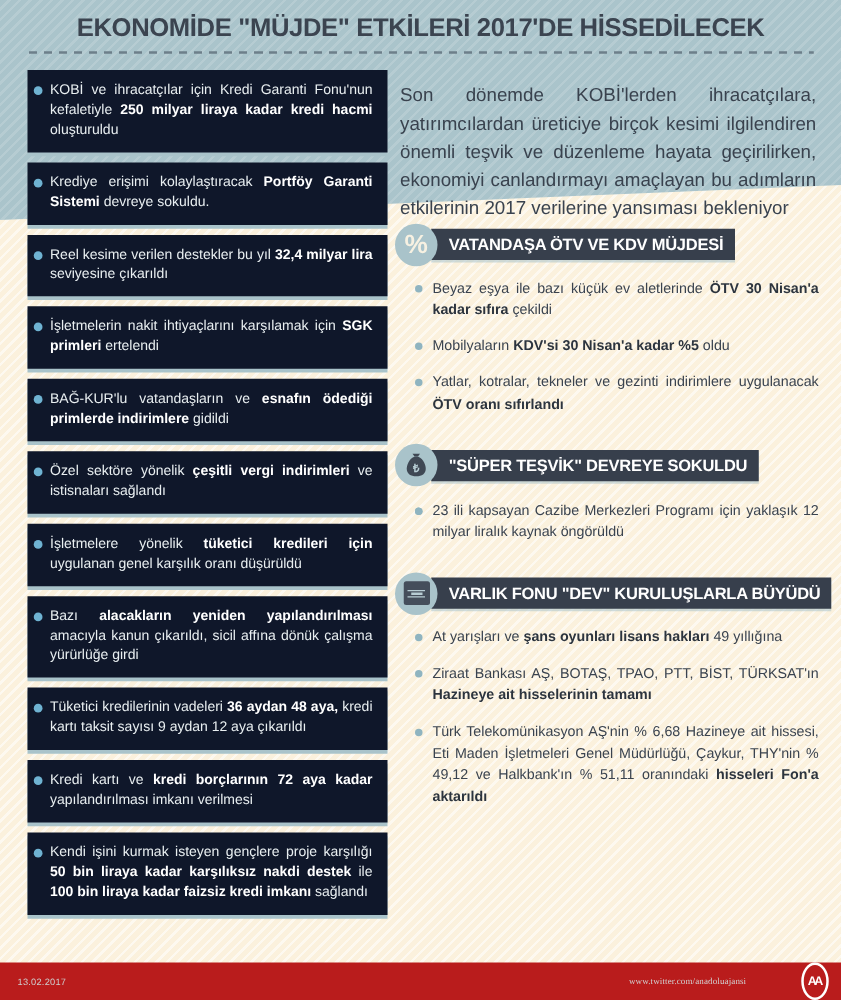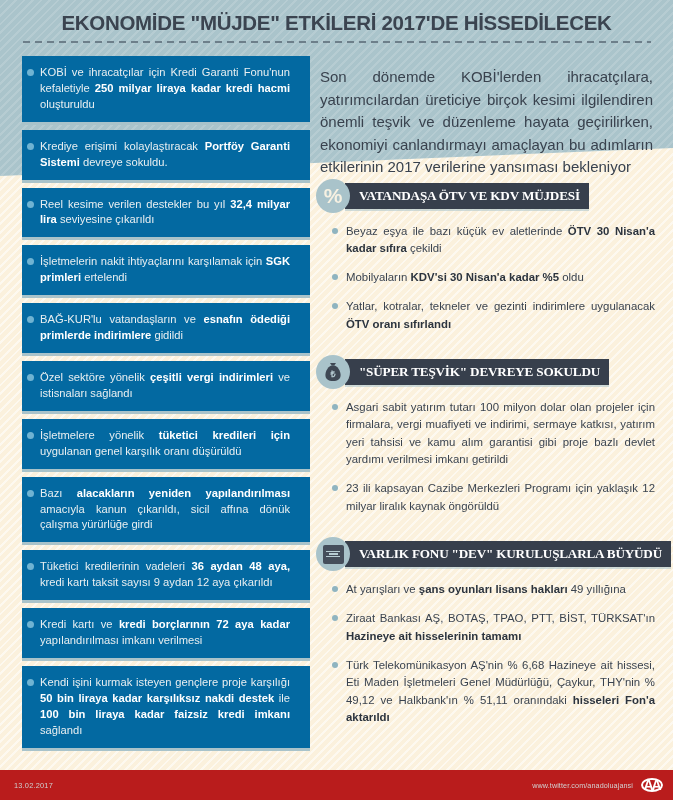--- a/index.html
+++ b/index.html
@@ -112,22 +112,22 @@
   .col-right {
     width: 363px;
     padding-left: 6px;
     padding-right: 18px;
     padding-top: 10px;
   }
 
   
   .card {
     position: relative;
-    background: #0369a1;
-    padding: 9px 20px 9px 18px;
+    background: #0f172a;
+    padding: 9px 12px 9px 18px;
     box-shadow: 0 3px 0 0 #a9c3ca;
   }
   .card-text {
     display: block;
     color: #e9eff1;
     font-size: 11.2px;
     line-height: 1.42;
     text-align: justify;
     text-justify: inter-word;
   }
@@ -188,21 +188,20 @@
     z-index: 1;
     margin-left: -5px;
     background: #373f4c;
     color: #ffffff;
     font-size: 13.2px;
     font-weight: bold;
     letter-spacing: -0.2px;
     padding: 5px 9px 5px 14px;
     white-space: nowrap;
     box-shadow: 0 2px 0 0 rgba(169,195,202,0.55);
-    font-family: Liberation Serif, serif;
   }
 
   .bullets {
     list-style: none;
     padding-left: 16px;
     margin-top: 10px;
   }
   .bullets li {
     position: relative;
     color: #3a434f;
@@ -245,34 +244,36 @@
   }
   .footer-right {
     display: flex;
     align-items: center;
     gap: 8px;
   }
   .footer-url {
     color: #d2d2d2;
     font-size: 7.2px;
     letter-spacing: 0.1px;
+    font-family: Liberation Serif, serif;
   }
   .aa-logo {
     width: 22px;
-    height: 14px;
+    height: 30px;
     border-radius: 50%;
     border: 2px solid #ffffff;
     display: flex;
     align-items: center;
     justify-content: center;
     color: #ffffff;
-    font-size: 14px;
+    font-size: 10px;
     font-weight: bold;
     letter-spacing: -2px;
     padding-right: 1px;
+    margin-left: 36px;
   }
 
   
   .fund-mark {
     width: 21px;
     height: 19px;
     background: #454e5b;
     border-radius: 2px;
     display: flex;
     flex-direction: column;
@@ -373,21 +374,21 @@
               <div class="section-icon">
                 <svg width="24" height="24" viewBox="0 0 24 24" aria-hidden="true">
                   <path d="M9 3 h6 l-1.6 2.2 h-2.8 Z" fill="#3f4854"></path>
                   <path d="M12 5.2 C16.5 5.2 19.6 11 19.6 15 C19.6 19 16.5 21 12 21 C7.5 21 4.4 19 4.4 15 C4.4 11 7.5 5.2 12 5.2 Z" fill="#3f4854"></path>
                   <text x="12" y="17.3" text-anchor="middle" font-size="9" font-weight="bold" fill="#b8ced5" font-family="Liberation Sans, sans-serif">₺</text>
                 </svg>
               </div>
               <div class="section-title-bar">"SÜPER TEŞVİK" DEVREYE SOKULDU</div>
             </div>
             <ul class="bullets">
-              <li><span class="li-dot"></span><span>Asgari sabit yatırım tutarı 100 milyon dolar olan projeler için firmalara, vergi muafiyeti ve indirimi, sermaye katkısı, yatırım yeri tahsisi ve kamu alım garantisi gibi proje bazlı devlet yardımı verilmesi imkanı getirildi</span></li>
+              <li><span class="li-dot"></span></li>
               <li><span class="li-dot"></span><span>23 ili kapsayan Cazibe Merkezleri Programı için yaklaşık 12 milyar liralık kaynak öngörüldü</span></li>
             </ul>
           </div>
           <div class="section">
             <div class="section-head">
               <div class="section-icon">
                 <div class="fund-mark">
                   <i></i>
                   <i class="short"></i>
                   <i></i>

